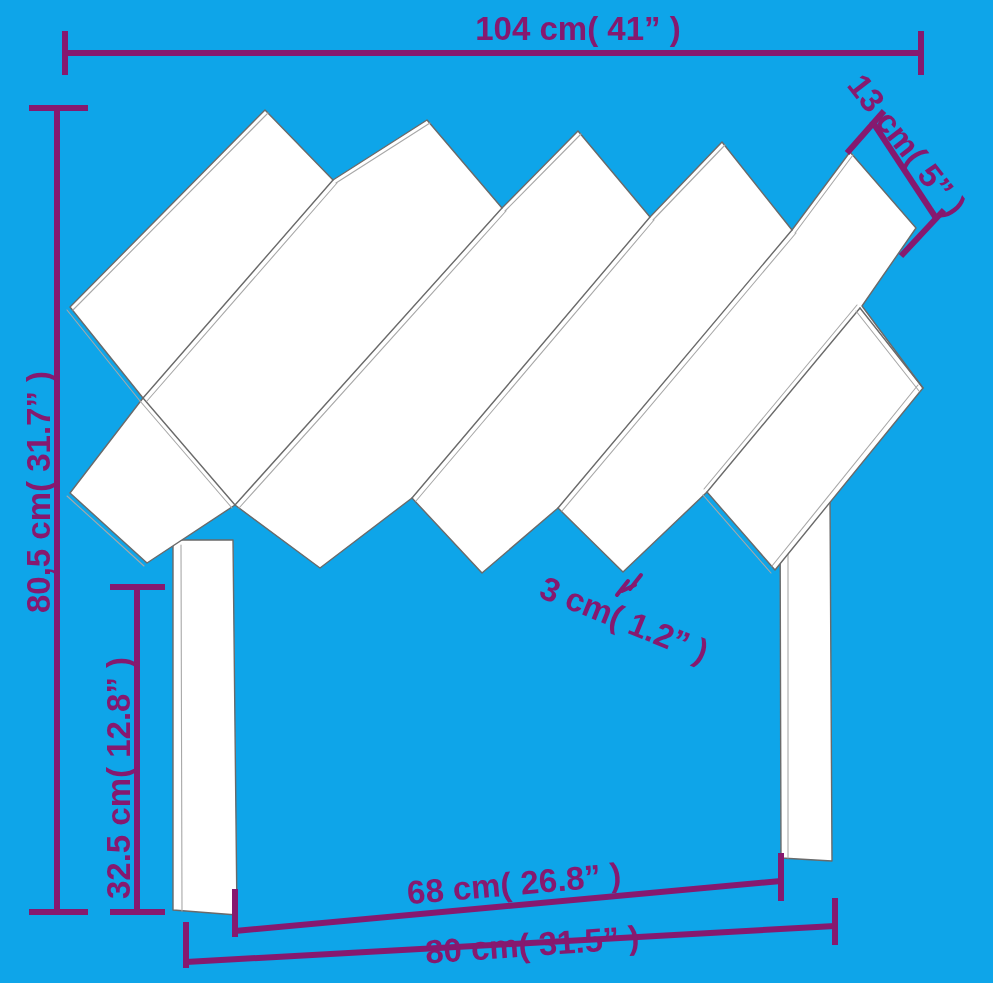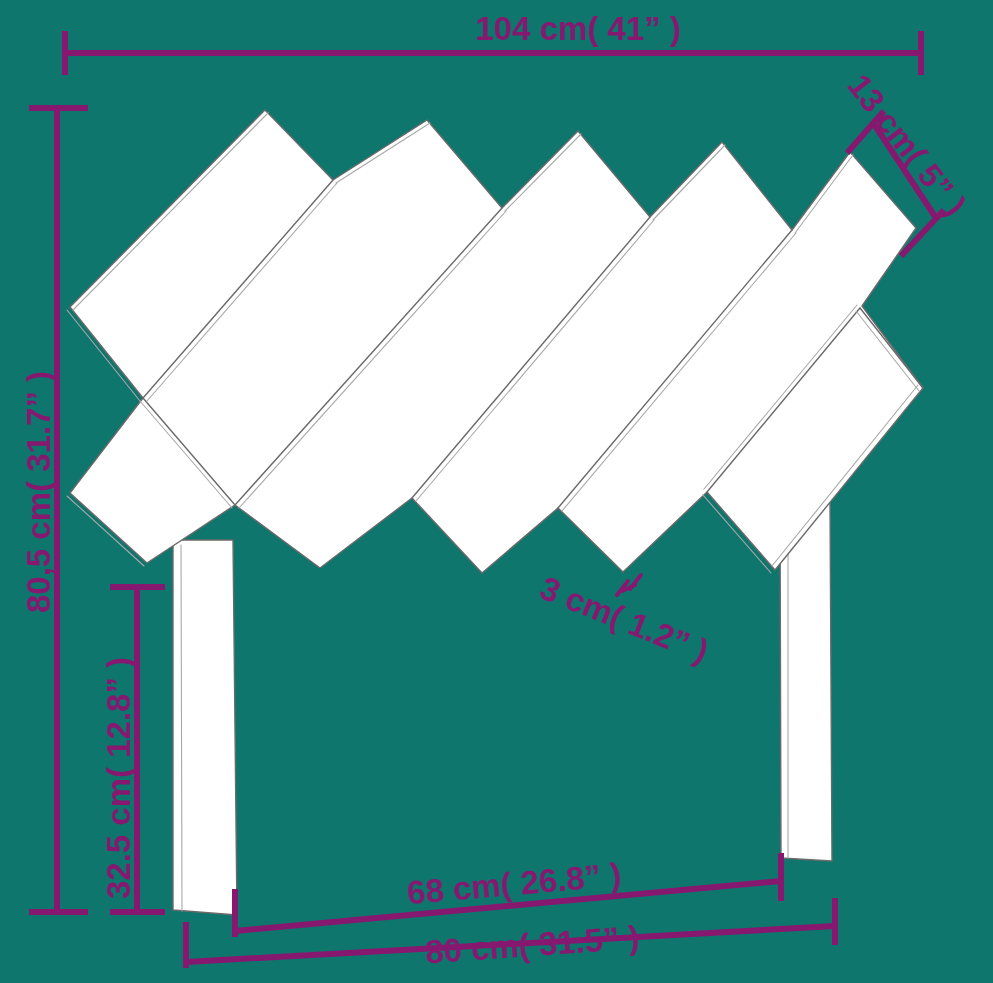--- a/index.html
+++ b/index.html
@@ -5,21 +5,21 @@
   html, body {
     margin: 0;
     padding: 0;
     background: #ffffff;
     font-family: "Liberation Sans", sans-serif;
   }
   .stage {
     position: relative;
     width: 993px;
     height: 983px;
-    background: #0f766e;
+    background: #0ea5e9;
     overflow: hidden;
   }
   svg { display: block; }
 
   
   .edge {
     fill: none;
     stroke: #6a6a6a;
     stroke-width: 1.4;
     stroke-linejoin: round;

